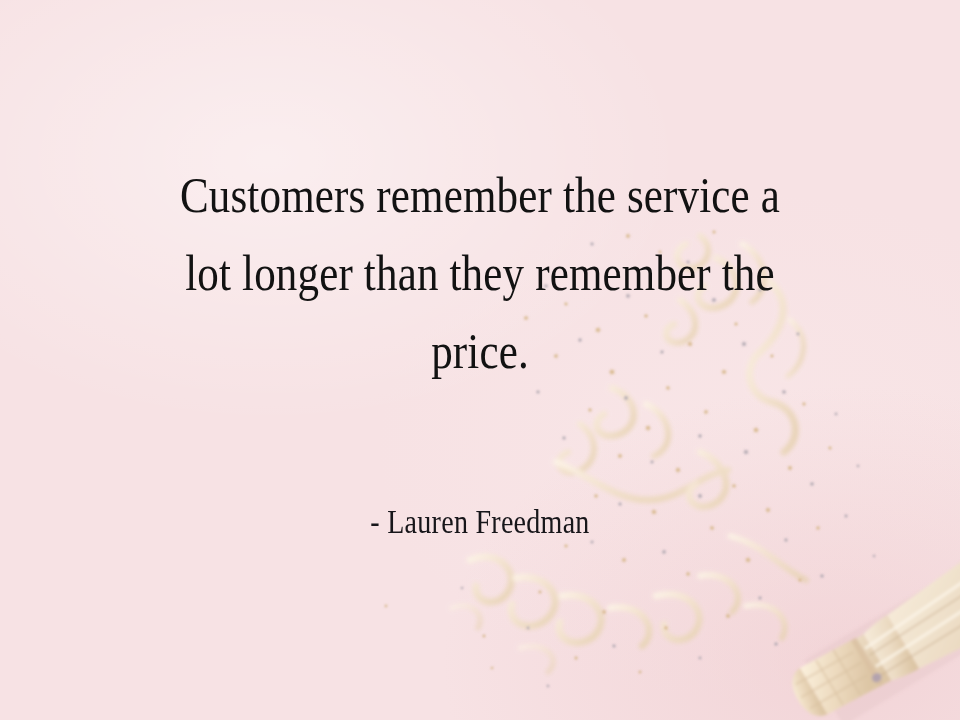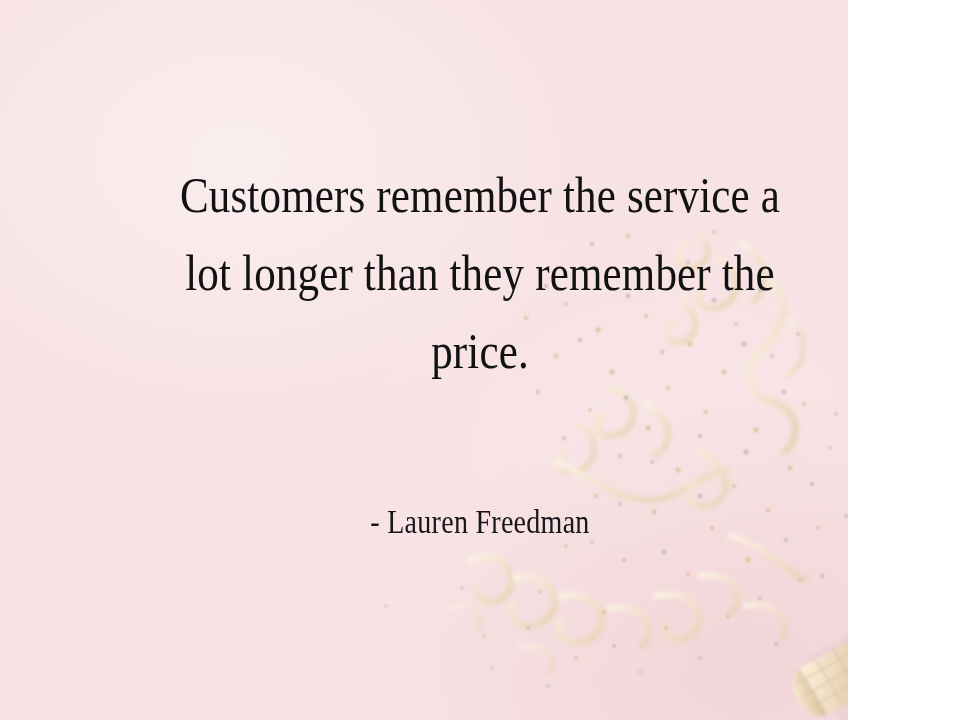--- a/index.html
+++ b/index.html
@@ -8,21 +8,21 @@
   }
   body {
     width: 960px;
     height: 720px;
     overflow: hidden;
     font-family: "Liberation Serif", serif;
   }
 
   #quote-card {
     position: relative;
-    width: 848px;
+    width: 960px;
     height: 720px;
     background: #f7e2e4;
     overflow: hidden;
   }
 
   
   #backdrop-light {
     position: absolute;
     inset: 0;
     background:

